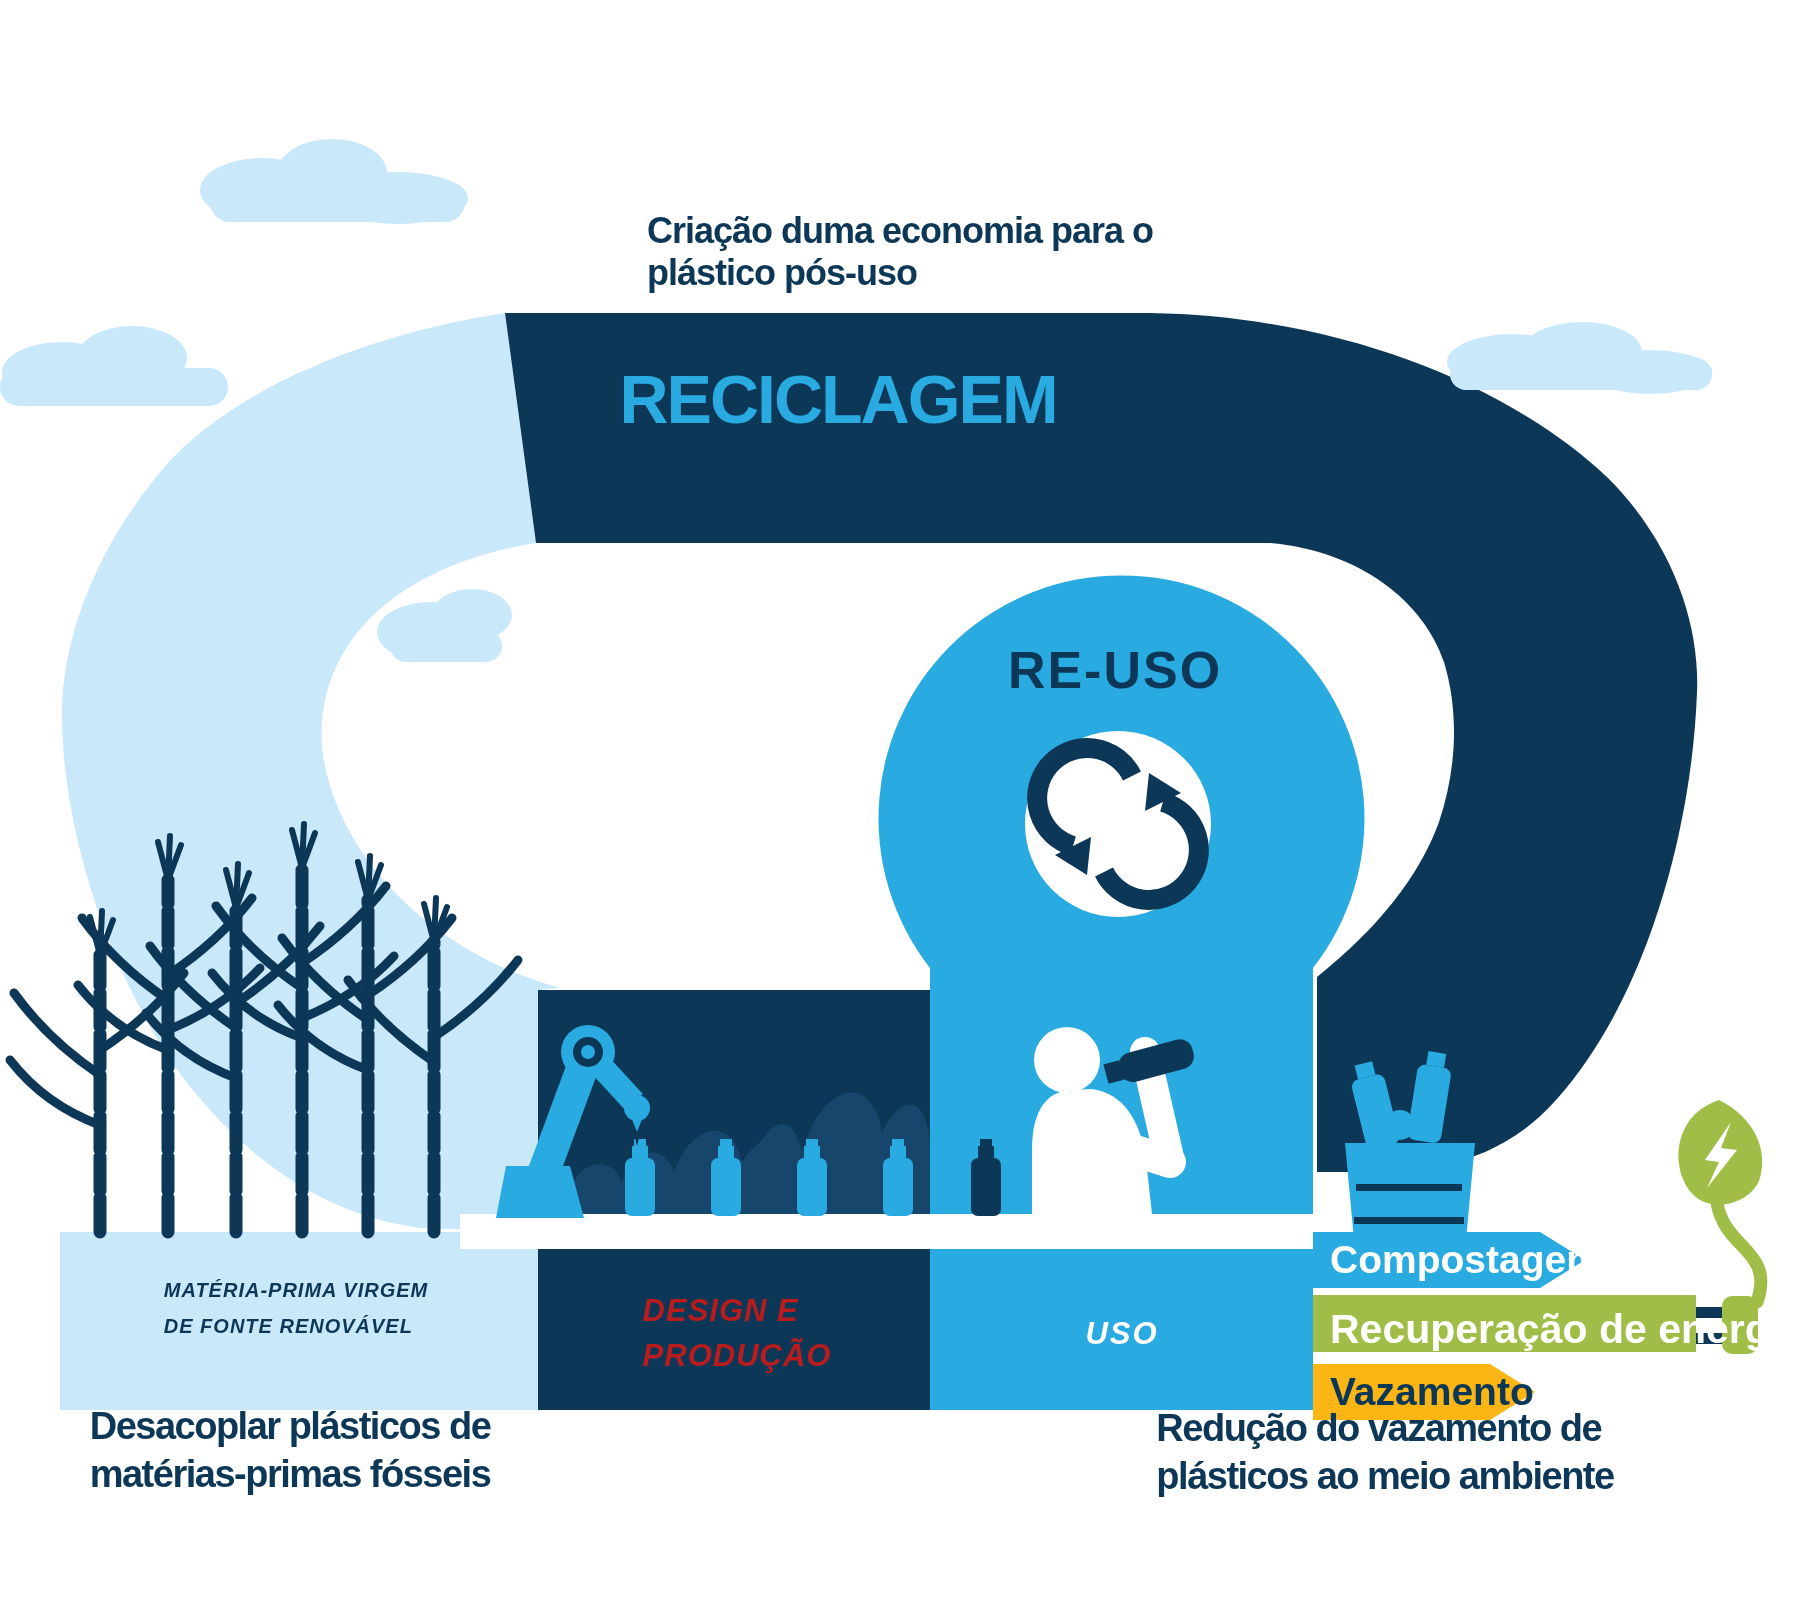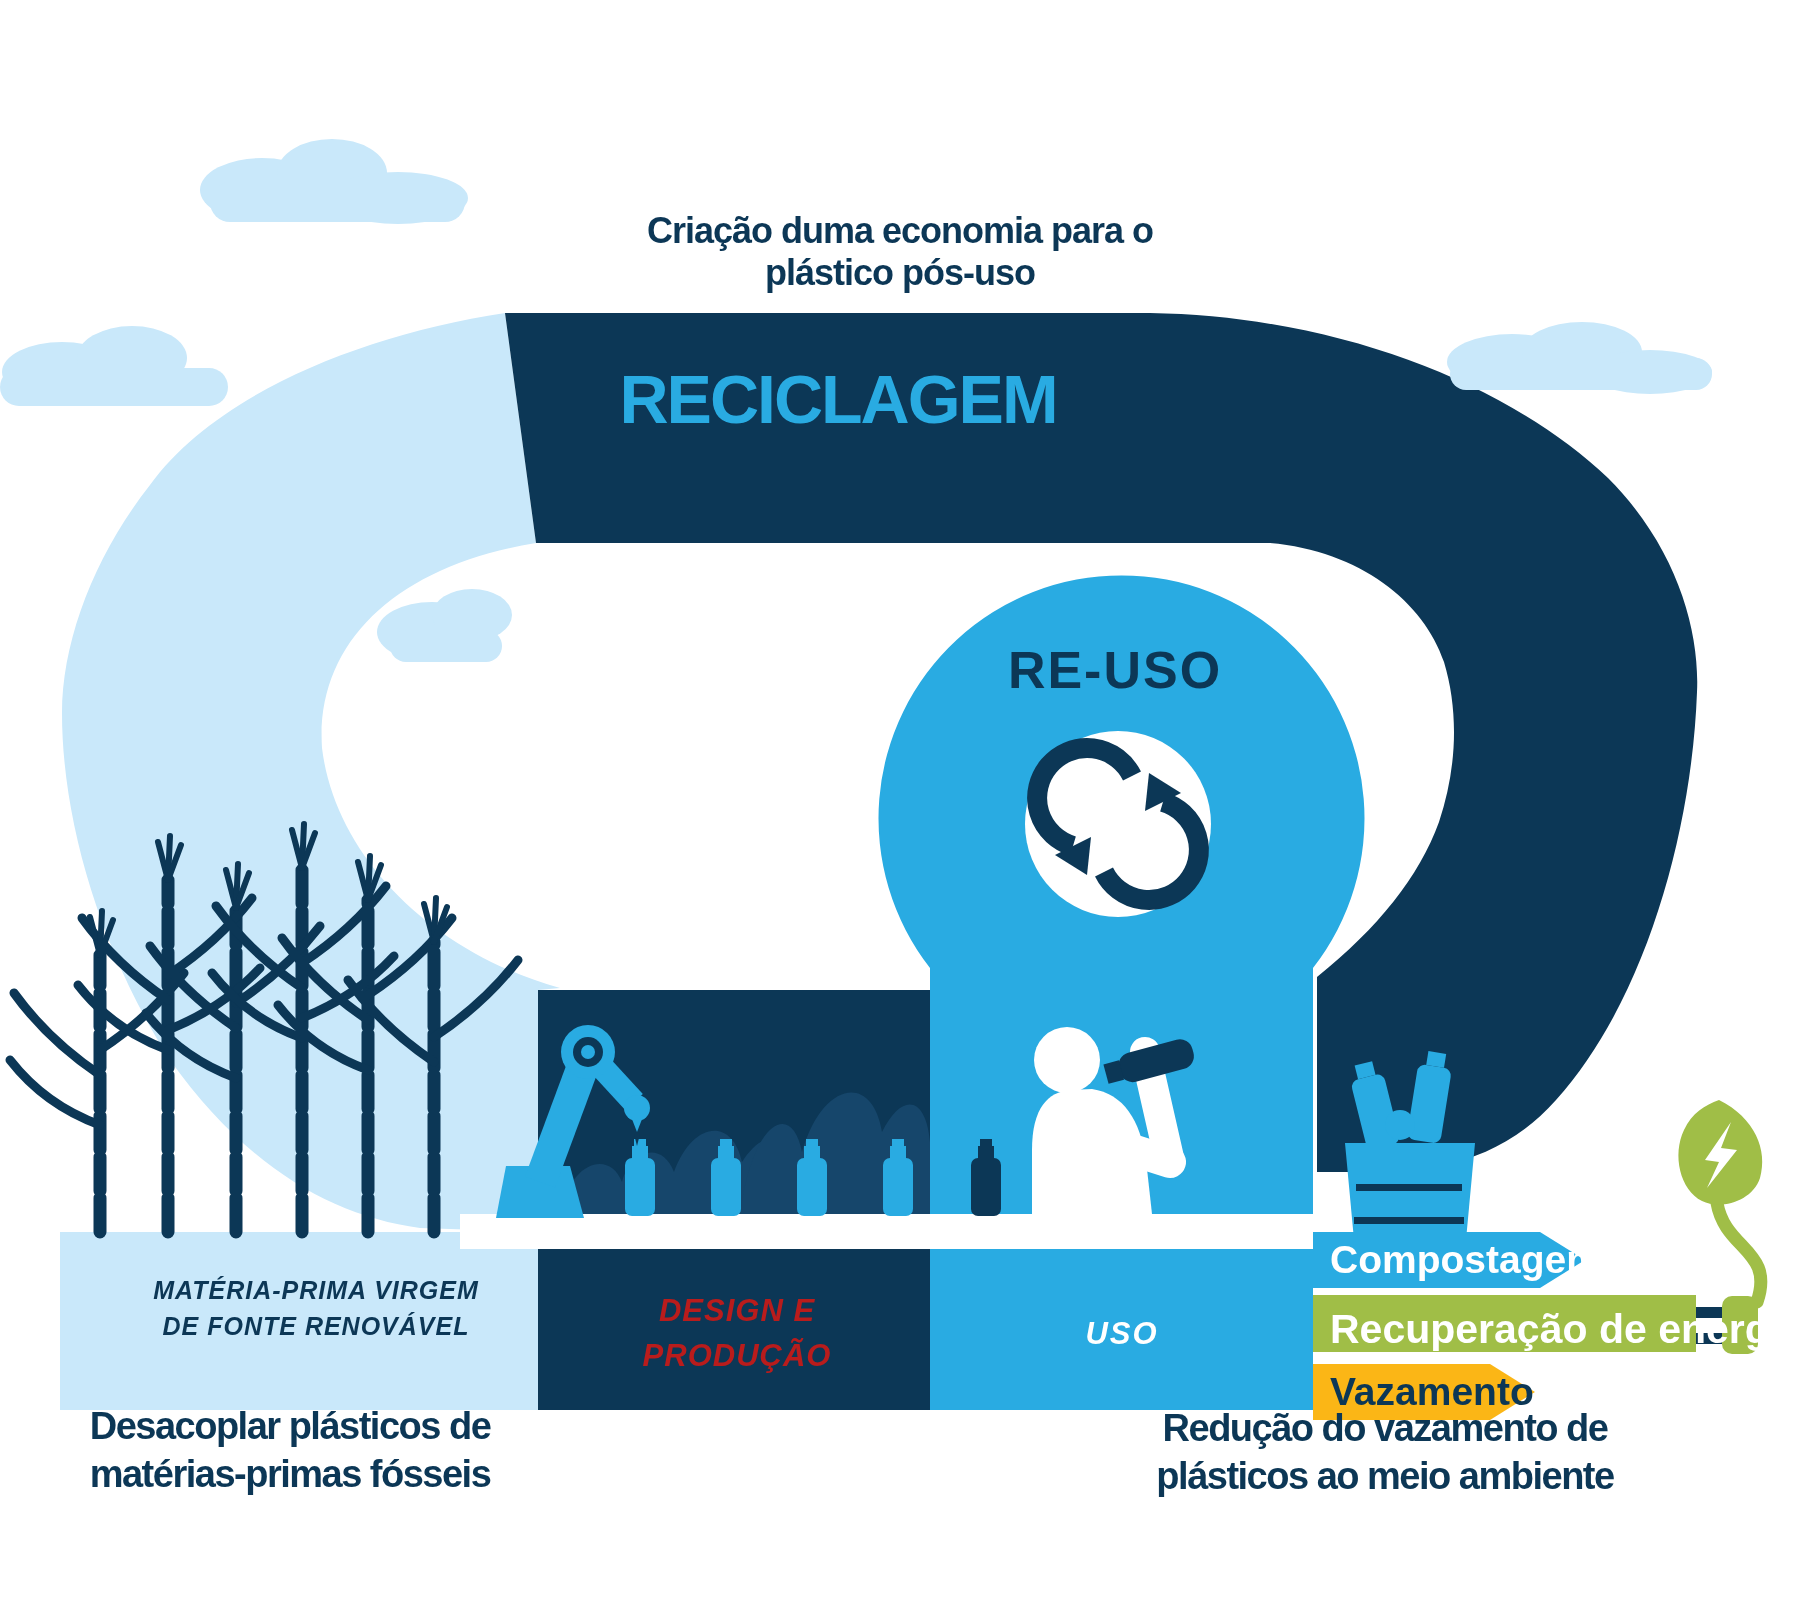--- a/index.html
+++ b/index.html
@@ -1,25 +1,25 @@
 <!DOCTYPE html>
 <html><head>
 <meta charset="utf-8">
 <style>
   html,body{margin:0;padding:0;background:#fff;}
   .stage{position:relative;width:1800px;height:1609px;background:#ffffff;overflow:hidden;
          font-family:"Liberation Sans",sans-serif;}
   .stage svg{position:absolute;left:0;top:0;}
   .t{position:absolute;font-weight:bold;color:#0C3756;white-space:nowrap;}
-  .center{transform:translateX(-50%);text-align:center;}
+  .center{transform:translateX(-50%);text-align:left;}
   .title-caption{left:900px;top:210px;font-size:36px;letter-spacing:-1px;line-height:42px;}
   .reciclagem{left:838px;top:352px;font-size:68px;letter-spacing:-2px;line-height:94px;color:#29ABE2;}
   .reuso{left:1115px;top:640px;font-size:52px;letter-spacing:2px;color:#0C3756;}
   .stage-label{font-style:italic;letter-spacing:1px;}
-  .materia{left:316px;top:1272px;font-size:25px;line-height:36px;color:#0C3756;}
+  .materia{left:296px;top:1272px;font-size:20px;line-height:36px;color:#0C3756;}
   .design{left:737px;top:1288px;font-size:31px;line-height:45px;color:#b91c1c;}
   .uso{left:1122px;top:1316px;font-size:31px;letter-spacing:2px;color:#ffffff;}
   .caption{font-size:38px;letter-spacing:-1.5px;line-height:48px;}
   .caption-left{left:290px;top:1402px;}
   .caption-right{left:1385px;top:1404px;}
   .banner-text{position:absolute;left:1330px;font-weight:bold;white-space:nowrap;}
   .bn-comp{top:1238px;font-size:39px;color:#ffffff;}
   .bn-recup{top:1306px;font-size:41px;color:#ffffff;}
   .bn-vaz{top:1370px;font-size:39px;color:#0C3756;}
 </style>

